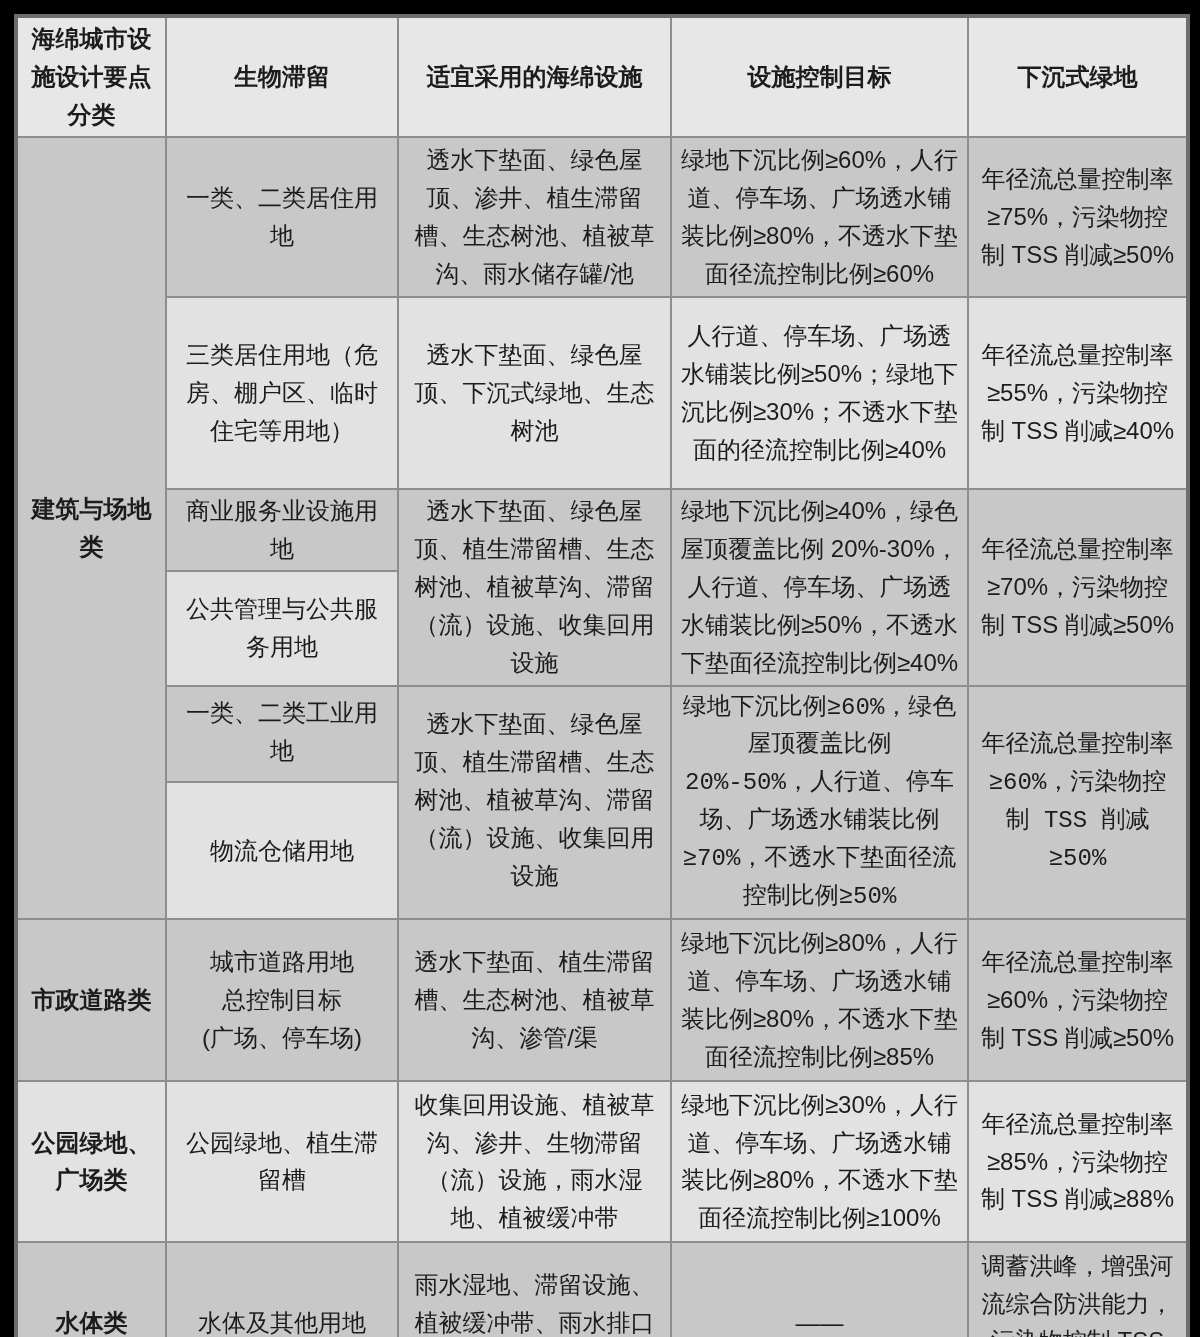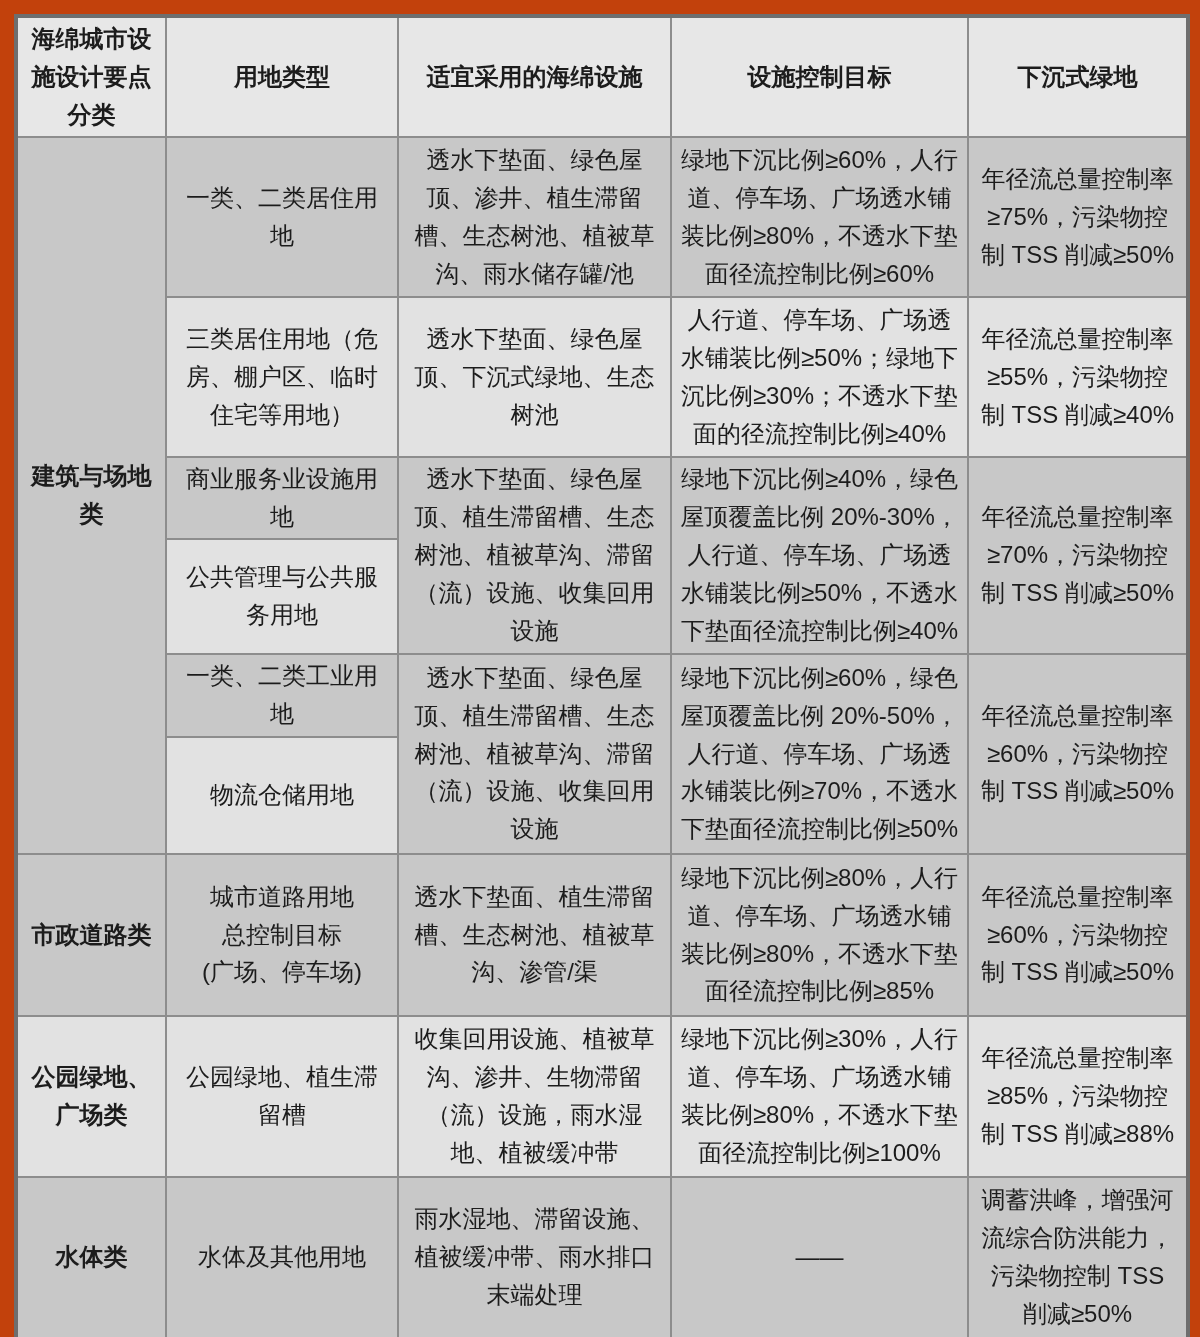--- a/index.html
+++ b/index.html
@@ -5,21 +5,21 @@
   html, body {
     margin: 0;
     padding: 0;
     background: #ffffff;
     font-family: "Liberation Sans", "DejaVu Sans", sans-serif;
     color: #1c1c1c;
   }
   .page {
     width: 1200px;
     height: 1337px;
-    background: #c2410c;
+    background: #000000;
     box-sizing: border-box;
     padding: 14px;
   }
   table.sponge {
     border-collapse: collapse;
     table-layout: fixed;
     width: 1172px;
     border: 4px solid #6e6e6e;
   }
   table.sponge th,
@@ -37,45 +37,45 @@
   table.sponge th {
     background: #e7e7e7;
     font-weight: 700;
   }
   td.light { background: #e2e2e2; }
   td.dark  { background: #c8c8c8; }
   td.cat   { font-weight: 700; }
   
   tr.hr0 { height: 116px; }
   tr.hr1 { height: 160px; }
-  tr.hr2 { height: 160px; }
+  tr.hr2 { height: 192px; }
   tr.hr3 { height: 80px;  }
   tr.hr4 { height: 115px; }
-  tr.hr5 { height: 83px;  }
+  tr.hr5 { height: 83px; font-family: Liberation Mono, monospace;  }
   tr.hr6 { height: 117px; }
   tr.hr7 { height: 162px; }
   tr.hr8 { height: 161px; }
   tr.hr9 { height: 162px; }
 </style>
 </head>
 <body>
 
 <div class="page">
   <table class="sponge">
     <colgroup>
       <col style="width:150px">
       <col style="width:232px">
       <col style="width:273px">
       <col style="width:297px">
       <col style="width:220px">
     </colgroup>
     <thead>
       <tr class="hr0">
         <th>海绵城市设施设计要点分类</th>
-        <th>用地类型</th>
+        <th>生物滞留</th>
         <th>适宜采用的海绵设施</th>
         <th>设施控制目标</th>
         <th>下沉式绿地</th>
       </tr>
     </thead>
     <tbody>
       <tr class="hr1">
         <td class="dark cat" rowspan="6">建筑与场地类</td>
         <td class="dark">一类、二类居住用地</td>
         <td class="dark">透水下垫面、绿色屋顶、渗井、植生滞留槽、生态树池、植被草沟、雨水储存罐/池</td>

